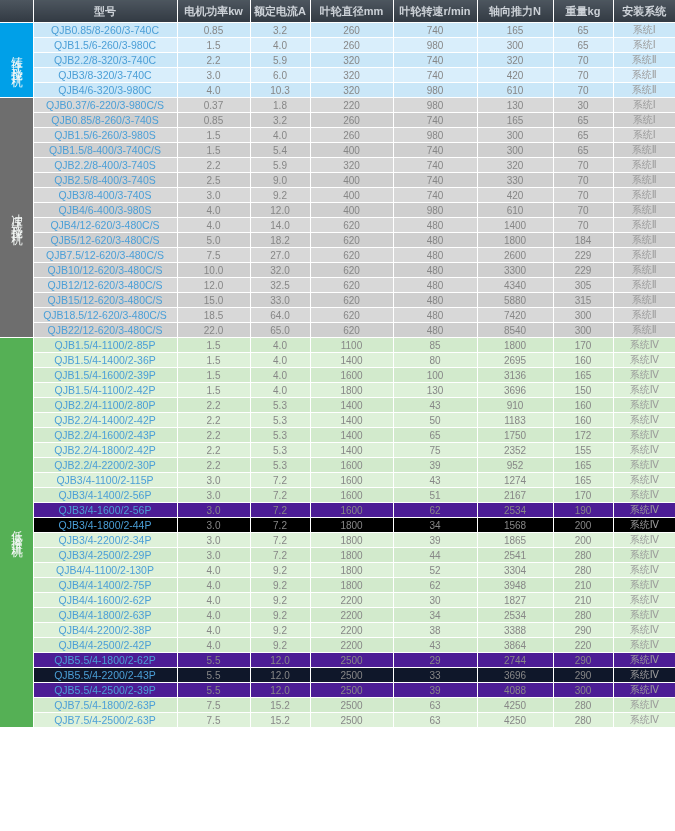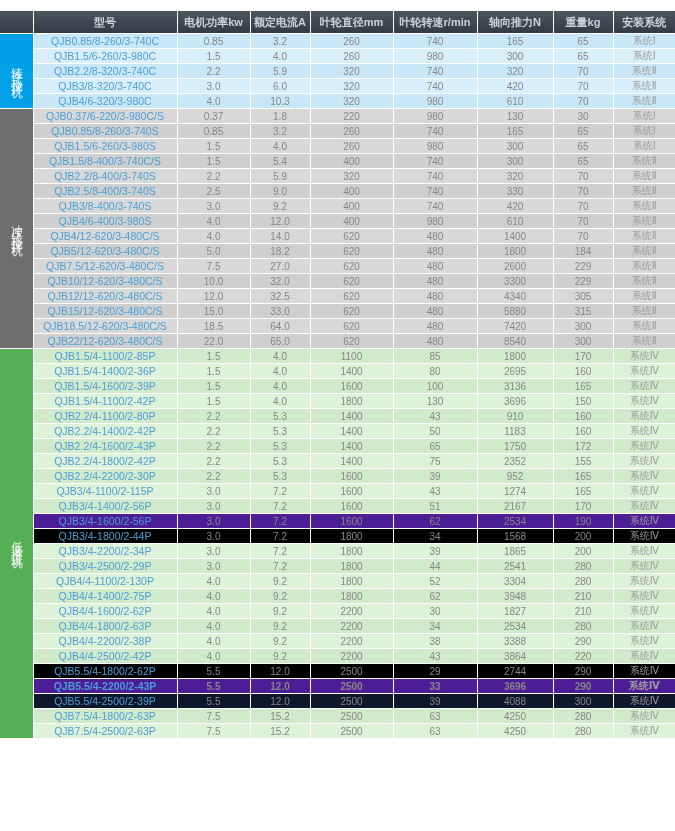--- a/index.html
+++ b/index.html
@@ -3,21 +3,21 @@
 <meta charset="utf-8">
 <style>
   html,body{margin:0;padding:0;}
   body{
     width:675px;height:831px;background:#ffffff;
     font-family:"Liberation Sans","DejaVu Sans",sans-serif;
     -webkit-font-smoothing:antialiased;
   }
   table{
     border-collapse:collapse;table-layout:fixed;
-    width:675px;height:690px;margin-top:11px;
+    width:675px;height:690px;
   }
   th,td{
     border:1px solid #ffffff;padding:0;margin:0;
     overflow:hidden;white-space:nowrap;vertical-align:middle;
   }
   thead th{
     height:22px;
     background:linear-gradient(#4d565f,#323a43);
     color:#ccd1d7;font-size:11px;font-weight:bold;
     text-align:center;border-top:0;
@@ -483,41 +483,41 @@
       <tr style="background: rgb(210, 234, 204);">
         <td class="model">QJB4/4-2500/2-42P</td>
         <td>4.0</td>
         <td>9.2</td>
         <td>2200</td>
         <td>43</td>
         <td>3864</td>
         <td>220</td>
         <td class="sys">系统Ⅳ</td>
       </tr>
-      <tr style="background: #000000;">
+      <tr style="background: #4c1d95;">
         <td class="model">QJB5.5/4-1800/2-62P</td>
         <td>5.5</td>
         <td>12.0</td>
         <td>2500</td>
         <td>29</td>
         <td>2744</td>
         <td>290</td>
         <td class="sys">系统Ⅳ</td>
       </tr>
-      <tr style="background: #4c1d95; font-weight: bold;">
+      <tr style="background: #0f172a;">
         <td class="model">QJB5.5/4-2200/2-43P</td>
         <td>5.5</td>
         <td>12.0</td>
         <td>2500</td>
         <td>33</td>
         <td>3696</td>
         <td>290</td>
         <td class="sys">系统Ⅳ</td>
       </tr>
-      <tr style="background: #0f172a; border-radius: 8px;">
+      <tr style="background: #4c1d95; border-radius: 8px;">
         <td class="model">QJB5.5/4-2500/2-39P</td>
         <td>5.5</td>
         <td>12.0</td>
         <td>2500</td>
         <td>39</td>
         <td>4088</td>
         <td>300</td>
         <td class="sys">系统Ⅳ</td>
       </tr>
       <tr style="background: rgb(210, 234, 204);">

